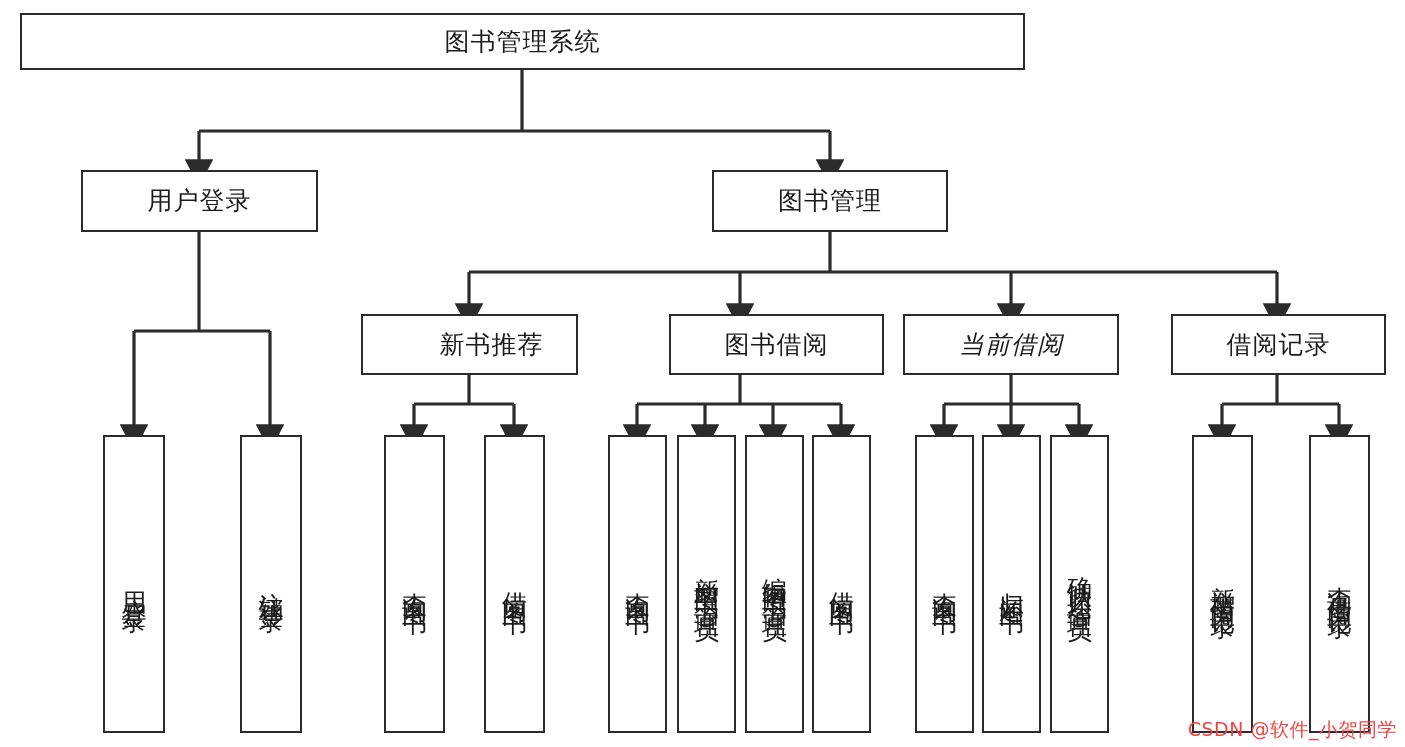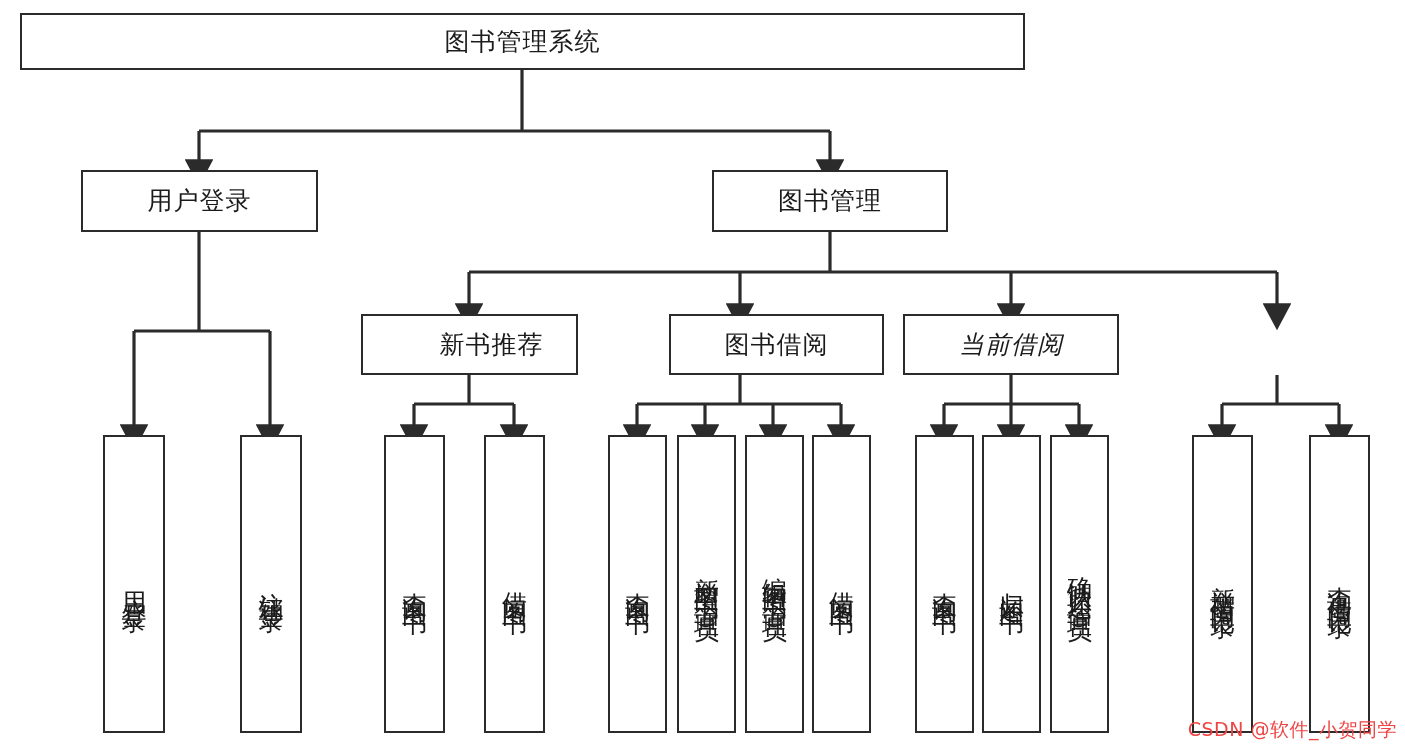--- a/index.html
+++ b/index.html
@@ -147,20 +147,23 @@
   </div>
 
   <div class="node horiz" style="left:669px; top:314px; width:215px; height:61px;">
     <span class="node-label">图书借阅</span>
   </div>
 
   <div class="node horiz" style="left:903px; top:314px; width:216px; height:61px;font-style:italic;">
     <span class="node-label">当前借阅</span>
   </div>
 
+  <div class="node horiz" style="left:1171px; top:314px; width:215px; height:61px;">
+    <span class="node-label">借阅记录</span>
+  </div>
 
   <div class="node vert" style="left:103px; top:435px; width:62px; height:298px;">
     <span class="node-label">用户登录</span>
   </div>
 
   <div class="node vert" style="left:240px; top:435px; width:62px; height:298px;">
     <span class="node-label">注销登录</span>
   </div>
 
   <div class="node vert" style="left:384px; top:435px; width:61px; height:298px;">

